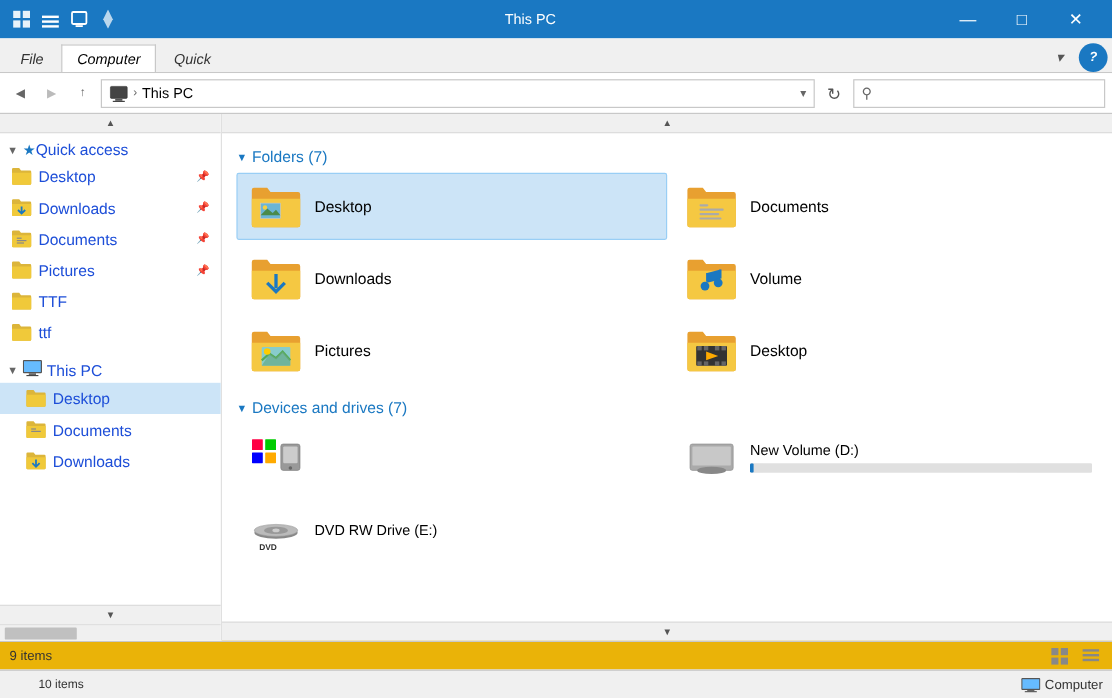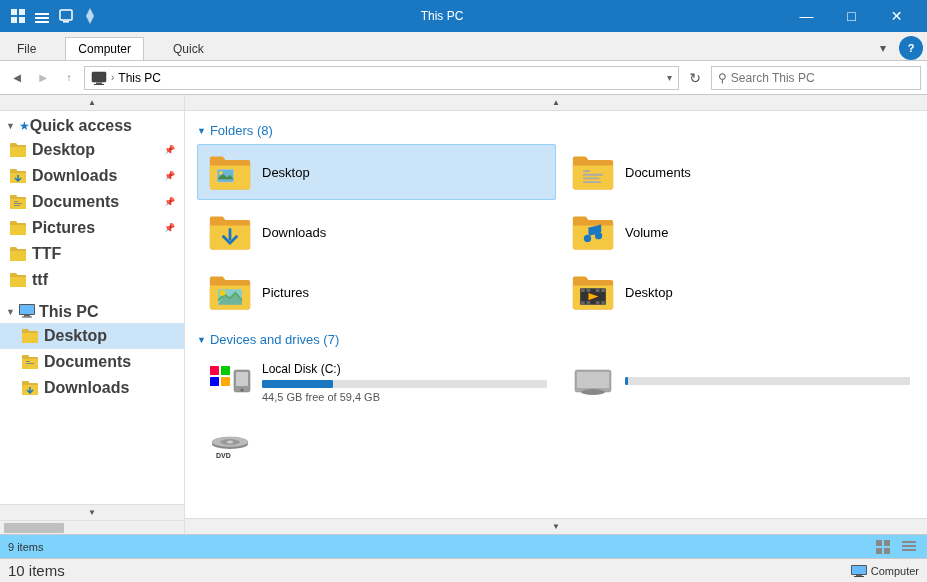--- a/index.html
+++ b/index.html
@@ -8,21 +8,21 @@
     
     .title-bar { background: #1a78c2; height: 32px; display: flex; align-items: center; padding: 0 8px; gap: 6px; flex-shrink: 0; }
     .title-bar-icons { display: flex; gap: 4px; }
     .title-icon { width: 20px; height: 20px; display: flex; align-items: center; justify-content: center; }
     .title-text { color: #fff; font-size: 12px; flex: 1; text-align: center; }
     .window-controls { display: flex; margin-left: auto; }
     .win-btn { width: 45px; height: 32px; display: flex; align-items: center; justify-content: center; color: #fff; font-size: 14px; cursor: pointer; }
 
     
     .ribbon { background: #f0f0f0; border-bottom: 1px solid #c8c8c8; flex-shrink: 0; }
-    .ribbon-tabs { display: flex; align-items: flex-end; height: 28px; padding: 0 4px; gap: 16px; }
+    .ribbon-tabs { display: flex; align-items: flex-end; height: 28px; padding: 0 4px; gap: 2px; font-style: italic; }
     .ribbon-tab { padding: 4px 12px; font-size: 12px; cursor: pointer; border: 1px solid transparent; border-bottom: none; }
     .ribbon-tab.active { background: #fff; border-color: #c8c8c8; color: #000; }
     .ribbon-tab:not(.active) { color: #333; }
     .ribbon-chevron { margin-left: auto; width: 24px; height: 24px; display: flex; align-items: center; justify-content: center; color: #555; }
     .ribbon-help { width: 24px; height: 24px; background: #1a78c2; border-radius: 50%; color: #fff; display: flex; align-items: center; justify-content: center; font-size: 11px; font-weight: bold; cursor: pointer; }
 
     
     .address-bar { background: #fff; border-bottom: 1px solid #c8c8c8; display: flex; align-items: center; height: 34px; padding: 0 6px; gap: 4px; flex-shrink: 0; }
     .nav-btn { width: 22px; height: 22px; display: flex; align-items: center; justify-content: center; color: #666; cursor: pointer; border: 1px solid transparent; font-size: 10px; }
     .nav-btn.disabled { color: #bbb; cursor: default; }
@@ -37,21 +37,21 @@
 
     
     .main { display: flex; flex: 1; overflow: hidden; }
 
     
     .sidebar { width: 185px; flex-shrink: 0; background: #fff; border-right: 1px solid #e0e0e0; overflow-y: auto; overflow-x: hidden; display: flex; flex-direction: column; position: relative; }
 
     .sidebar-item { display: flex; align-items: center; padding: 3px 6px 3px 8px; cursor: pointer; white-space: nowrap; }
     .sidebar-item.selected { background: #cce4f7; }
     .sidebar-icon { width: 20px; height: 20px; margin-right: 4px; flex-shrink: 0; display: flex; align-items: center; justify-content: center; font-size: 14px; }
-    .sidebar-label { font-size: 16px; color: #404040; flex: 1; overflow: hidden; text-overflow: ellipsis; font-weight: bold; }
+    .sidebar-label { font-size: 13px; color: #1d4ed8; flex: 1; overflow: hidden; text-overflow: ellipsis; }
     .pin-icon { color: #555; font-size: 9px; width: 14px; flex-shrink: 0; }
 
     .sidebar-section-header { display: flex; align-items: center; padding: 6px 6px 2px 6px; cursor: pointer; }
     .section-chevron { font-size: 9px; color: #666; margin-right: 4px; }
 
     
     .sidebar::-webkit-scrollbar { width: 14px; }
     .sidebar::-webkit-scrollbar-track { background: #f0f0f0; }
     .sidebar::-webkit-scrollbar-thumb { background: #c0c0c0; border: 2px solid #f0f0f0; }
 
@@ -85,21 +85,21 @@
     .device-name { font-size: 12px; color: #000; margin-bottom: 4px; }
     .progress-bar-wrap { height: 8px; background: #e0e0e0; border-radius: 1px; margin-bottom: 3px; overflow: hidden; width: 100%; }
     .progress-bar-fill { height: 100%; background: #1a78c2; border-radius: 1px; }
     .device-space { font-size: 11px; color: #555; }
 
     
     .sidebar-hscroll { height: 14px; background: #f0f0f0; border-top: 1px solid #e0e0e0; display: flex; align-items: center; overflow: hidden; }
     .sidebar-hscroll-thumb { height: 10px; width: 60px; background: #c0c0c0; margin: 2px 4px; border-radius: 1px; }
 
     
-    .status-bar { height: 24px; background: #7dd3fc; border-top: 1px solid #c8c8c8; display: flex; align-items: center; padding: 0 8px; flex-shrink: 0; }
+    .status-bar { height: 24px; background: #eab308; border-top: 1px solid #c8c8c8; display: flex; align-items: center; padding: 0 8px; flex-shrink: 0; }
     .status-left { flex: 1; font-size: 11px; color: #333; }
     .status-right { display: flex; align-items: center; gap: 6px; }
     .view-btn { width: 20px; height: 20px; display: flex; align-items: center; justify-content: center; color: #555; font-size: 11px; cursor: pointer; }
 
     
     .device-item-full { display: flex; align-items: center; padding: 6px 8px; cursor: pointer; border: 1px solid transparent; border-radius: 2px; gap: 8px; margin-top: 4px; }
   </style>
 </head>
 <body>
 
@@ -165,21 +165,20 @@
         <rect x="3" y="14" width="10" height="1" fill="#444"></rect>
       </svg>
     </span>
     <span class="path-chevron">›</span>
     <span class="path-text">This PC</span>
     <span class="path-dropdown">▾</span>
   </div>
   <div class="refresh-btn">↻</div>
   <div class="search-box">
     <span class="search-icon">⚲</span>
-    <input class="search-input" placeholder="Search This PC" value="" style="">
   </div>
 </div>
 
 <div class="main">
 
   <div class="sidebar">
 
     <div style="height:16px; background:#f0f0f0; border-bottom:1px solid #ddd; display:flex; align-items:center; justify-content:center; font-size:8px; color:#555; cursor:pointer; flex-shrink:0;">▲</div>
 
     <div class="sidebar-section-header">
@@ -311,21 +310,21 @@
   </div>
 
   <div class="file-panel">
 
     <div style="height:16px; background:#f0f0f0; border-bottom:1px solid #ddd; display:flex; align-items:center; justify-content:center; font-size:8px; color:#555; cursor:pointer; flex-shrink:0;">▲</div>
 
     <div class="file-scroll">
 
       <div class="section-header">
         <span class="chevron">▼</span>
-        <span class="title">Folders (8)</span>
+        <span class="title">Folders (7)</span>
       </div>
 
       <div class="folder-grid">
 
         <div class="folder-item selected">
           <div class="folder-icon-wrap">
             <svg class="folder-svg" viewBox="0 0 48 42">
               <path d="M2 6 Q2 4 4 4 L16 4 L19 8 L44 8 Q46 8 46 10 L46 38 Q46 40 44 40 L4 40 Q2 40 2 38Z" fill="#e8a030"></path>
               <path d="M2 14 L46 14 L46 38 Q46 40 44 40 L4 40 Q2 40 2 38Z" fill="#f5c842"></path>
 
@@ -433,56 +432,53 @@
               <rect x="2" y="4" width="9" height="9" fill="#f04" rx="0.5"></rect>
               <rect x="13" y="4" width="9" height="9" fill="#0c0" rx="0.5"></rect>
               <rect x="2" y="15" width="9" height="9" fill="#00f" rx="0.5"></rect>
               <rect x="13" y="15" width="9" height="9" fill="#fa0" rx="0.5"></rect>
 
               <rect x="26" y="8" width="16" height="22" rx="2" fill="#999" stroke="#777" stroke-width="0.5"></rect>
               <rect x="28" y="10" width="12" height="14" fill="#ccc" rx="1"></rect>
               <circle cx="34" cy="28" r="1.5" fill="#666"></circle>
             </svg>
           </div>
-          <div class="device-info">
-            <div class="device-name">Local Disk (C:)</div>
-            <div class="progress-bar-wrap">
-              <div class="progress-bar-fill" style="width: 25%;"></div>
-            </div>
-            <div class="device-space">44,5 GB free of 59,4 GB</div>
-          </div>
         </div>
 
         <div class="device-item">
           <div class="device-icon">
             <svg width="44" height="40" viewBox="0 0 44 40">
               <rect x="4" y="8" width="36" height="22" rx="2" fill="#aaa" stroke="#888" stroke-width="0.5"></rect>
               <rect x="6" y="10" width="32" height="16" fill="#c8c8c8" rx="1"></rect>
               <ellipse cx="22" cy="30" rx="12" ry="3" fill="#888"></ellipse>
             </svg>
           </div>
           <div class="device-info">
+            <div class="device-name">New Volume (D:)</div>
             <div class="progress-bar-wrap">
               <div class="progress-bar-fill" style="width: 1%;"></div>
             </div>
           </div>
         </div>
       </div>
 
       <div class="device-item-full">
         <div class="device-icon">
           <svg width="44" height="44" viewBox="0 0 44 44">
 
             <ellipse cx="22" cy="22" rx="18" ry="5" fill="#888"></ellipse>
             <ellipse cx="22" cy="20" rx="18" ry="5" fill="#bbb" stroke="#999" stroke-width="0.5"></ellipse>
             <ellipse cx="22" cy="20" rx="10" ry="3" fill="#999"></ellipse>
             <ellipse cx="22" cy="20" rx="3" ry="1.5" fill="#ccc"></ellipse>
 
             <text x="8" y="36" font-size="7" fill="#333" font-weight="bold">DVD</text>
           </svg>
+        </div>
+        <div class="device-info">
+          <div class="device-name">DVD RW Drive (E:)</div>
         </div>
       </div>
     </div>
 
     <div style="height:16px; background:#f0f0f0; border-top:1px solid #ddd; display:flex; align-items:center; justify-content:center; font-size:8px; color:#555; cursor:pointer; flex-shrink:0;">▼</div>
   </div>
 </div>
 
 <div class="status-bar">
   <span class="status-left">9 items</span>
@@ -499,21 +495,21 @@
       <svg width="14" height="14" viewBox="0 0 14 14">
         <rect x="0" y="1" width="14" height="2" fill="#888"></rect>
         <rect x="0" y="5" width="14" height="2" fill="#888"></rect>
         <rect x="0" y="9" width="14" height="2" fill="#888"></rect>
       </svg>
     </div>
   </div>
 </div>
 
 <div style="height:24px; background:#f0f0f0; border-top:1px solid #c8c8c8; display:flex; align-items:center; padding:0 8px; flex-shrink:0;">
-  <span style="flex:1; font-size:15px; color:#333;">10 items</span>
+  <span style="flex:1; font-size:10px; color:#333;margin-left:24px;">10 items</span>
   <div style="display:flex; align-items:center; gap:4px;">
     <svg width="16" height="12" viewBox="0 0 16 12">
       <rect x="0" y="0" width="16" height="10" rx="1" fill="#555"></rect>
       <rect x="1" y="1" width="14" height="8" fill="#6bf"></rect>
       <rect x="5" y="10" width="6" height="1" fill="#666"></rect>
       <rect x="3" y="11" width="10" height="1" fill="#444"></rect>
     </svg>
     <span style="font-size:11px; color:#333;">Computer</span>
   </div>
 </div>

